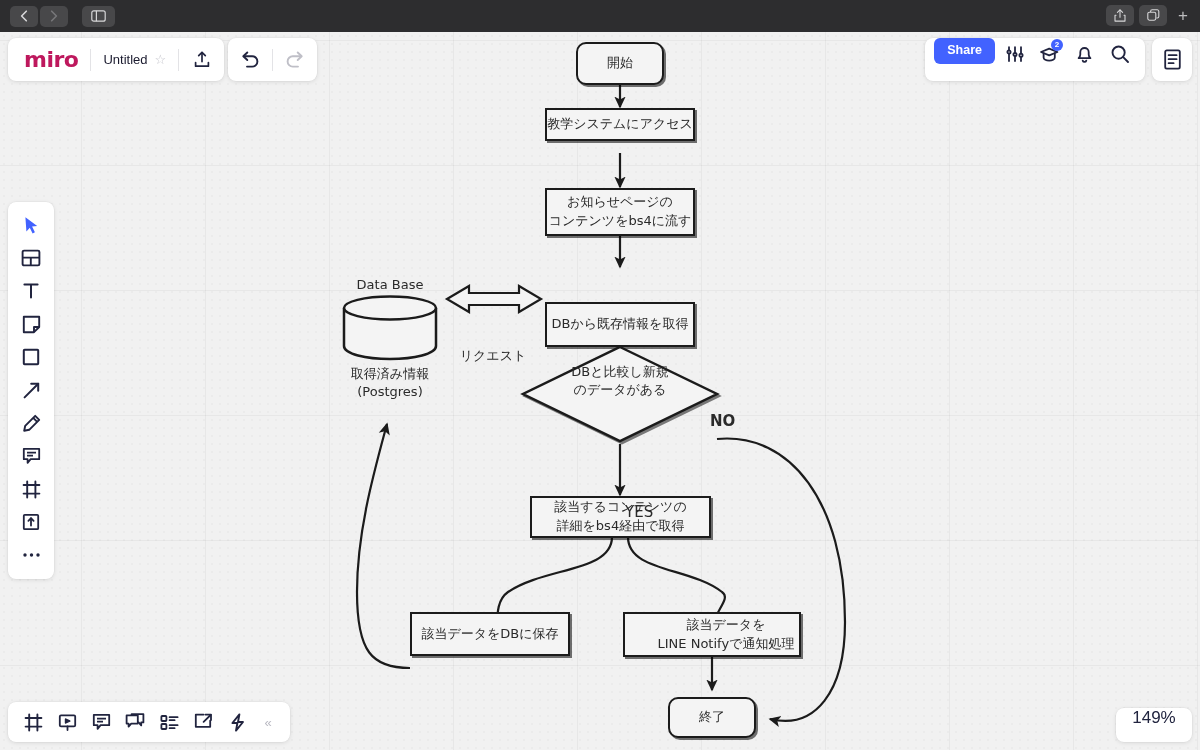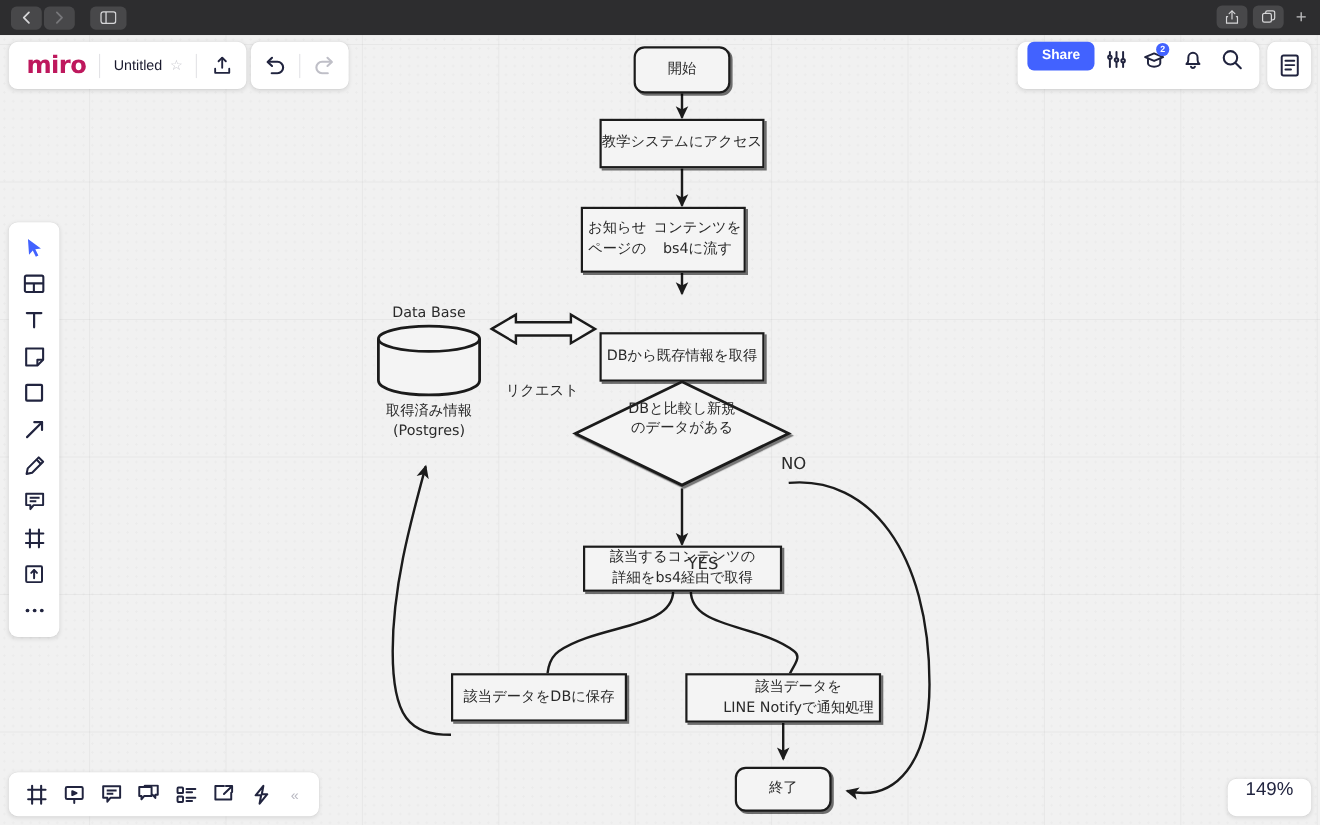--- a/index.html
+++ b/index.html
@@ -362,25 +362,25 @@
 
         <path d="M410,636 C372,636 357,620 357,560 C357,500 374,440 387,392" fill="none" stroke="#1b1b1b" stroke-width="2.2" marker-end="url(#ah2)"></path>
 
         <path d="M717,407 C790,400 845,470 845,590 C845,660 815,698 770,687" fill="none" stroke="#1b1b1b" stroke-width="2.2" marker-end="url(#ah2)"></path>
       </svg>
 
       <div class="node term" style="left:576px; top:10px; width:88px; height:43px;">
         <span>開始</span>
       </div>
 
-      <div class="node" style="left:545px; top:76px; width:150px; height:45px;">
+      <div class="node" style="left:545px; top:76px; width:150px; height:33px;">
         <span>教学システムにアクセス</span>
       </div>
 
-      <div class="node" style="left:528px; top:156px; width:150px; height:60px; flex-direction:row;">
+      <div class="node" style="left:545px; top:156px; width:150px; height:48px; flex-direction:column;">
         <span>お知らせページの</span>
         <span>コンテンツをbs4に流す</span>
       </div>
 
       <div class="node" style="left:545px; top:270px; width:150px; height:45px;">
         <span>DBから既存情報を取得</span>
       </div>
 
       <svg style="position:absolute; left:518px; top:312px; width:204px; height:100px; overflow:visible;">
         <polygon points="102,3 199,50 102,97 5,50" fill="#f4f4f4" stroke="#1b1b1b" stroke-width="2.5" style="filter:drop-shadow(2px 2px 0 rgba(0,0,0,0.5))"></polygon>
@@ -420,21 +420,21 @@
         <div>取得済み情報</div>
         <div>(Postgres)</div>
       </div>
 
       <div class="lbl" style="left:443px; top:315px; width:100px;">
         <span>リクエスト</span>
       </div>
       <div class="lbl big" style="left:625px; top:470px; width:40px; text-align:left;">
         <span>YES</span>
       </div>
-      <div class="lbl big" style="left:710px; top:379px; width:40px; text-align:left;">
+      <div class="lbl big" style="left:710px; top:379px; width:40px; text-align:left;font-weight:bold;">
         <span>NO</span>
       </div>
     </div>
 
     <div class="tl-bar">
       <div class="panel tl-group1">
         <div class="miro-logo">miro</div>
         <div class="vdiv"></div>
         <div class="doc-title">Untitled</div>
         <div class="star-icon">☆</div>

